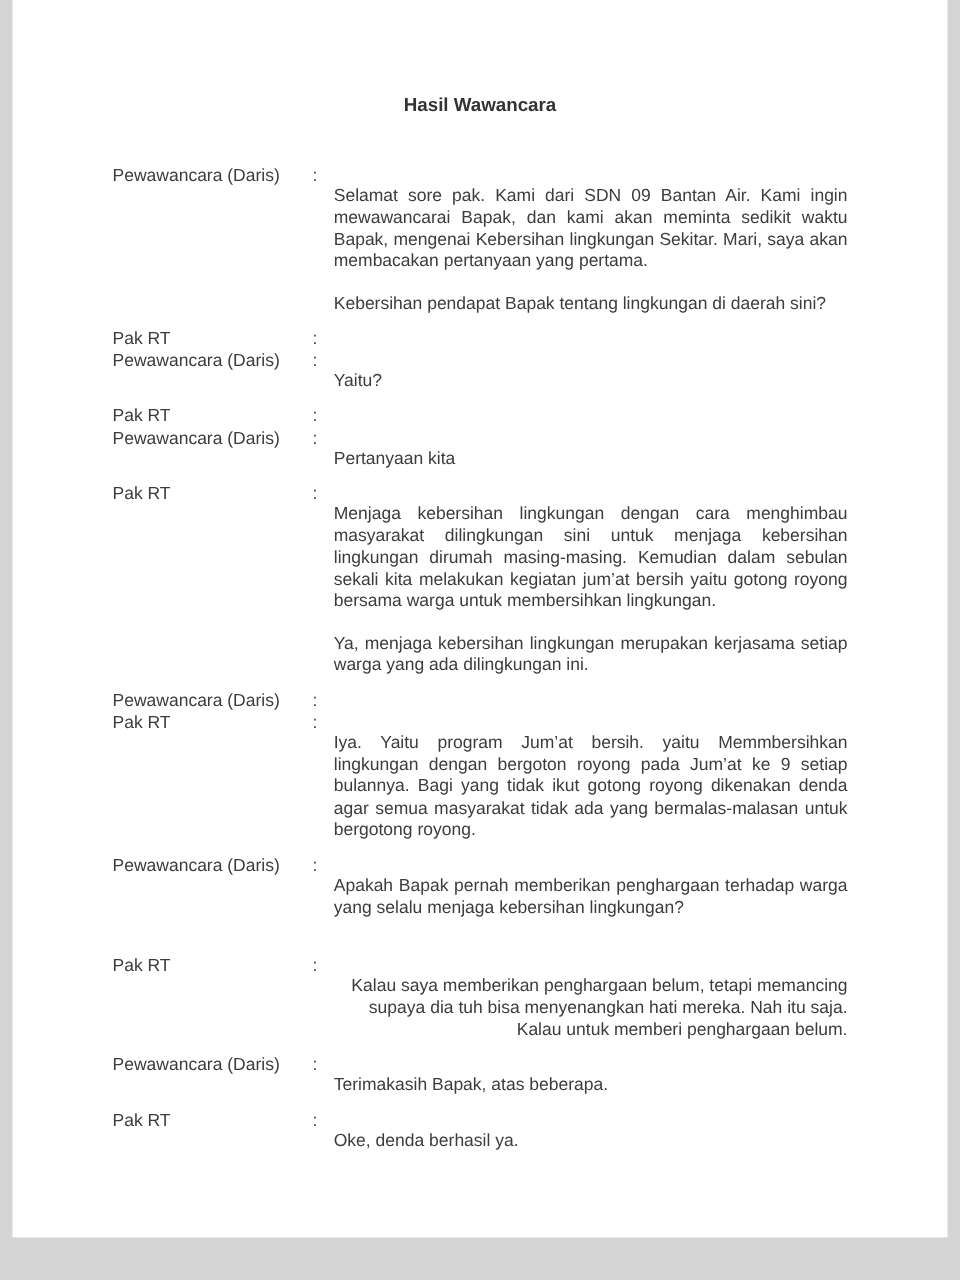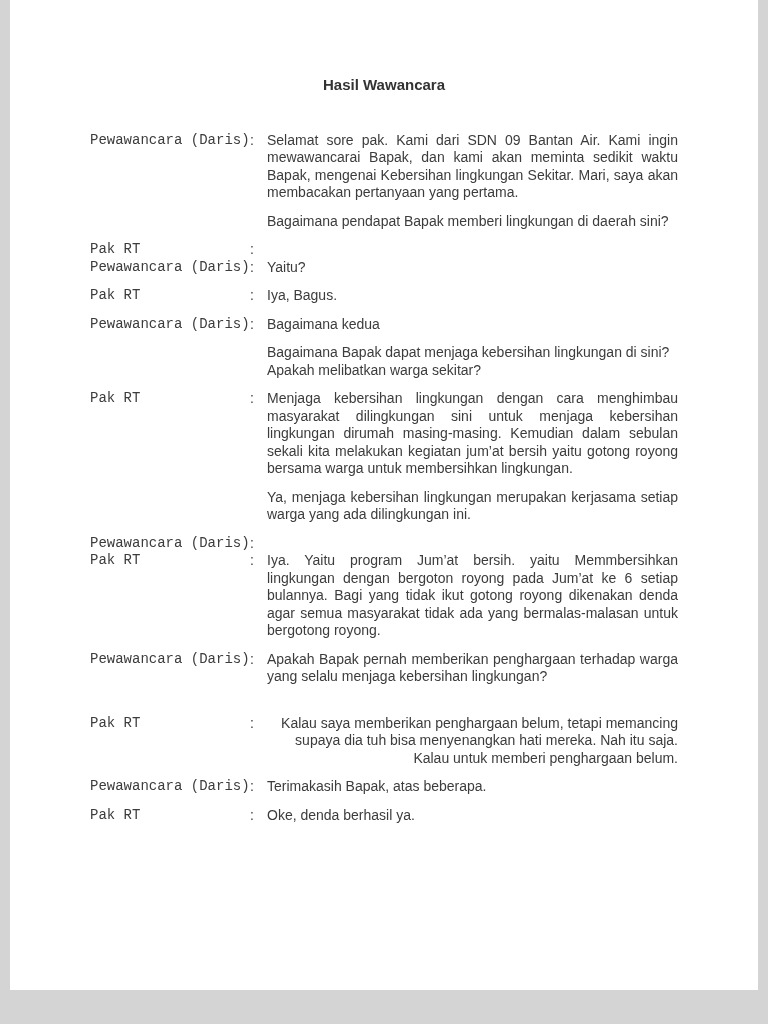--- a/index.html
+++ b/index.html
@@ -40,98 +40,92 @@
   .row {
     display: flex;
     align-items: flex-start;
   }
   .row.gap-before {
     margin-top: 18px;
   }
   .speaker {
     width: 160px;
     flex: none;
-    font-family: Liberation Mono, monospace;
   }
   .colon {
     width: 17px;
     flex: none;
   }
   .text {
     flex: 1;
     min-width: 0;
     text-align: justify;
   }
   .row.align-left .text {
     text-align: right;
   }
   .para {
-    margin: 0 0 11px 0;
+    margin: 16px 0 11px 0;
     white-space: pre-line;
   }
 </style>
 </head>
 <body>
 
 <div class="viewer">
   <div class="page">
     <h1 class="title">Hasil Wawancara</h1>
     <div class="dialogue">
         <div class="row">
           <div class="speaker">Pewawancara (Daris)</div>
           <div class="colon">:</div>
           <div class="text">
             <p class="para">Selamat sore pak. Kami dari SDN 09 Bantan Air. Kami ingin mewawancarai Bapak, dan kami akan meminta sedikit waktu Bapak, mengenai Kebersihan lingkungan Sekitar. Mari, saya akan membacakan pertanyaan yang pertama.</p>
-            <p class="para">Bagaimana pendapat Bapak memberi lingkungan di daerah sini?</p>
+            <p class="para">Kebersihan pendapat Bapak tentang lingkungan di daerah sini?</p>
           </div>
         </div>
         <div class="row">
           <div class="speaker">Pak RT</div>
           <div class="colon">:</div>
         </div>
         <div class="row">
           <div class="speaker">Pewawancara (Daris)</div>
           <div class="colon">:</div>
           <div class="text">
             <p class="para">Yaitu?</p>
           </div>
         </div>
         <div class="row">
           <div class="speaker">Pak RT</div>
           <div class="colon">:</div>
-          <div class="text">
-            <p class="para">Iya, Bagus.</p>
-          </div>
         </div>
         <div class="row">
           <div class="speaker">Pewawancara (Daris)</div>
           <div class="colon">:</div>
           <div class="text">
-            <p class="para">Bagaimana kedua</p>
-            <p class="para">Bagaimana Bapak dapat menjaga kebersihan lingkungan di sini?
-Apakah melibatkan warga sekitar?</p>
+            <p class="para">Pertanyaan kita</p>
           </div>
         </div>
         <div class="row">
           <div class="speaker">Pak RT</div>
           <div class="colon">:</div>
           <div class="text">
             <p class="para">Menjaga kebersihan lingkungan dengan cara menghimbau masyarakat dilingkungan sini untuk menjaga kebersihan lingkungan dirumah masing-masing. Kemudian dalam sebulan sekali kita melakukan kegiatan jum’at bersih yaitu gotong royong bersama warga untuk membersihkan lingkungan.</p>
             <p class="para">Ya, menjaga kebersihan lingkungan merupakan kerjasama setiap warga yang ada dilingkungan ini.</p>
           </div>
         </div>
         <div class="row">
           <div class="speaker">Pewawancara (Daris)</div>
           <div class="colon">:</div>
         </div>
         <div class="row">
           <div class="speaker">Pak RT</div>
           <div class="colon">:</div>
           <div class="text">
-            <p class="para">Iya. Yaitu program Jum’at bersih. yaitu Memmbersihkan lingkungan dengan bergoton royong pada Jum’at ke 6 setiap bulannya. Bagi yang tidak ikut gotong royong dikenakan denda agar semua masyarakat tidak ada yang bermalas-malasan untuk bergotong royong.</p>
+            <p class="para">Iya. Yaitu program Jum’at bersih. yaitu Memmbersihkan lingkungan dengan bergoton royong pada Jum’at ke 9 setiap bulannya. Bagi yang tidak ikut gotong royong dikenakan denda agar semua masyarakat tidak ada yang bermalas-malasan untuk bergotong royong.</p>
           </div>
         </div>
         <div class="row">
           <div class="speaker">Pewawancara (Daris)</div>
           <div class="colon">:</div>
           <div class="text">
             <p class="para">Apakah Bapak pernah memberikan penghargaan terhadap warga yang selalu menjaga kebersihan lingkungan?</p>
           </div>
         </div>
         <div class="row gap-before align-left">

